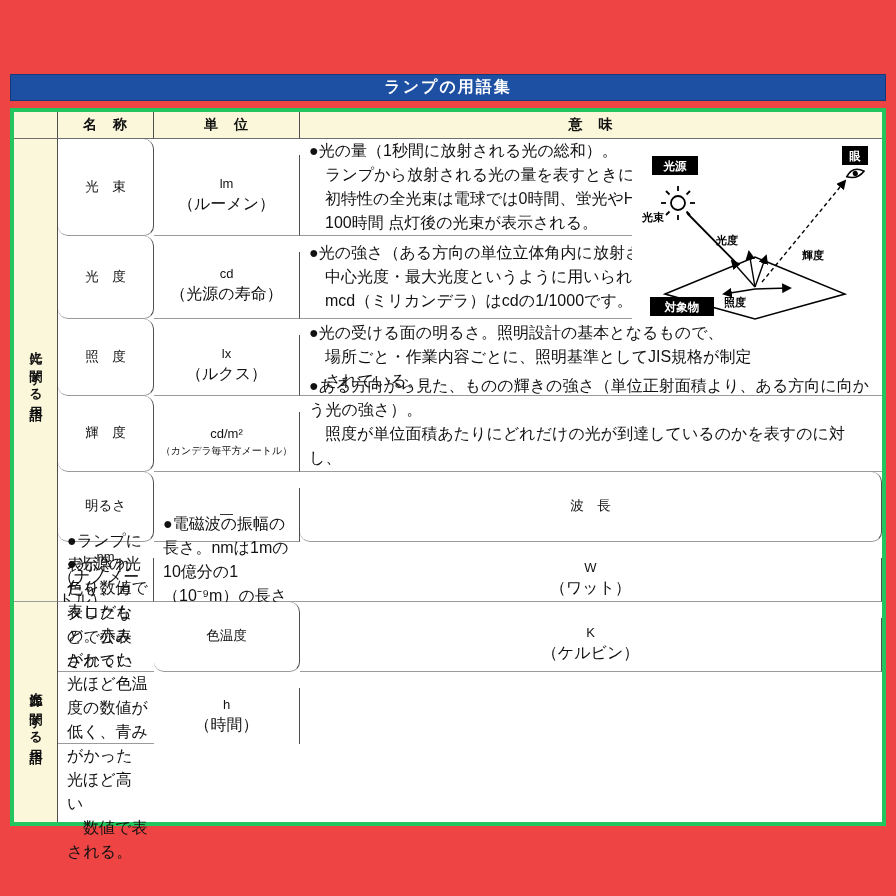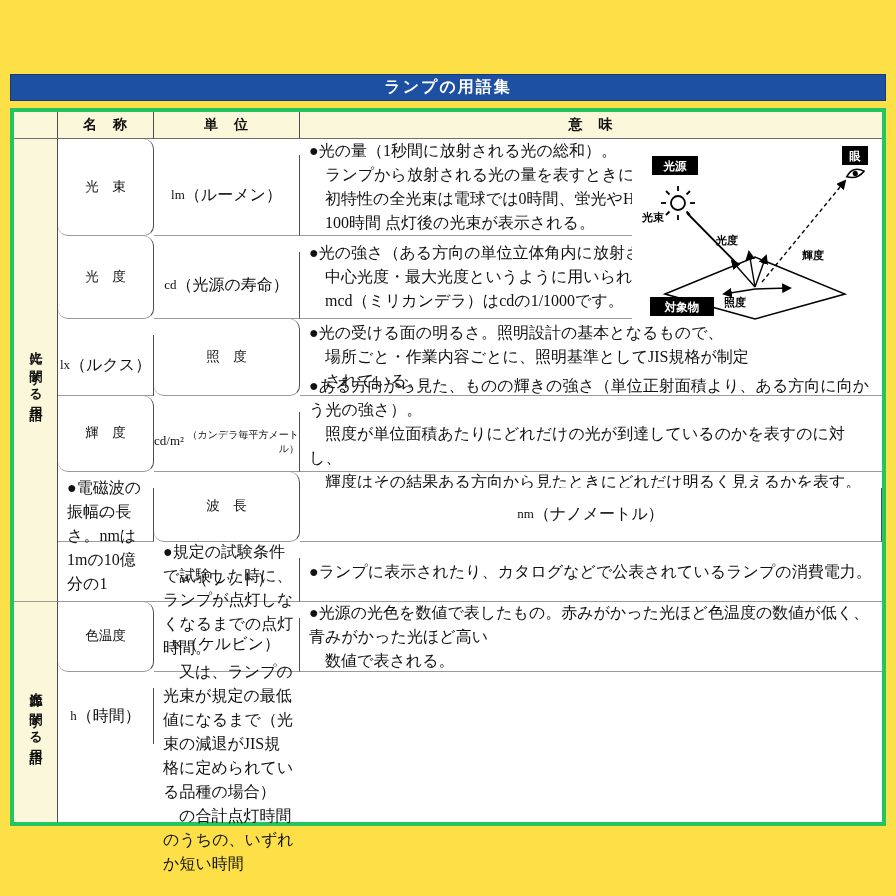--- a/index.html
+++ b/index.html
@@ -1,36 +1,36 @@
 <!DOCTYPE html>
 <html><head>
 <meta charset="utf-8">
 <style>
   html,body{margin:0;padding:0;background:#fff;}
-  .page{position:relative;width:896px;height:896px;background:#fde047;overflow:hidden;
-        font-family:Liberation Serif, serif;color:#111;}
+  .page{position:relative;width:896px;height:896px;background:#ef4444;overflow:hidden;
+        font-family:Liberation Sans, sans-serif;color:#111;}
   .title-bar{position:absolute;left:10px;top:74px;width:876px;height:27px;
         background:#1d50a2;border:1px solid #143a78;box-sizing:border-box;
         display:flex;align-items:center;justify-content:center;}
   .title-bar span{color:#fff;font-weight:bold;font-size:16px;letter-spacing:2px;}
   .glossary{position:absolute;left:10px;top:108px;width:876px;
         display:grid;grid-template-columns:44px 96px 146px 1fr;
         grid-template-rows:27px 97px 83px 77px 76px 70px 60px 70px 72px 78px;
         border:4px solid #22c55e;box-sizing:border-box;background:#fff;}
   .cell{box-sizing:border-box;border-right:1.5px solid #4f4f4f;border-bottom:1px solid #9b9b9b;
         display:flex;align-items:center;justify-content:center;background:#fff;}
   .cell.last-col{border-right:none;}
   .cell.last-row{border-bottom:none;}
   .hdr{background:#faf7da;font-weight:bold;font-size:14px;letter-spacing:1px;border-bottom:1px solid #6f6f6f;}
   .cat{background:#faf7da;writing-mode:vertical-rl;text-orientation:upright;
         font-size:13px;font-weight:600;letter-spacing:2px;justify-content:center;}
   .cat-a{grid-row:2/8;}
   .cat-b{grid-row:8/11;border-bottom:none;}
   .name{font-size:13.5px;white-space:pre-line;text-align:center;line-height:1.35;border-radius:10px;}
-  .unit{flex-direction:row;line-height:1.4;margin-top:16px;}
+  .unit{flex-direction:column;line-height:1.4;margin-top:16px;}
   .unit .sym{font-size:13px;}
   .unit .read{font-size:16px;}
   .unit .read.sm{font-size:10px;text-align:right;}
   .meaning{justify-content:flex-start;text-align:left;
         font-size:16px;line-height:1.5;white-space:pre-wrap;
         padding:4px 6px 4px 9px;}
   .diagram{position:absolute;left:632px;top:139px;width:250px;height:184px;background:#fff;z-index:3;}
   .diagram svg{display:block;}
   .dg-label{font-size:11.5px;font-weight:bold;fill:#fff;}
   .dg-text{font-size:11px;font-weight:600;fill:#000;}
@@ -66,38 +66,39 @@
 
     <div class="cell name">光　度</div>
     <div class="cell unit">
       <span class="sym">cd</span>
       <span class="read">（光源の寿命）</span>
     </div>
     <div class="cell meaning last-col">●光の強さ（ある方向の単位立体角内に放射される光の量）。
 　中心光度・最大光度というように用いられる。
 　mcd（ミリカンデラ）はcdの1/1000です。</div>
 
+    <div class="cell name">照　度</div>
     <div class="cell unit">
       <span class="sym">lx</span>
       <span class="read">（ルクス）</span>
     </div>
-    <div class="cell name">照　度</div>
     <div class="cell meaning last-col">●光の受ける面の明るさ。照明設計の基本となるもので、
 　場所ごと・作業内容ごとに、照明基準としてJIS規格が制定
 　されている。</div>
 
     <div class="cell name">輝　度</div>
     <div class="cell unit">
       <span class="sym">cd/m²</span>
       <span class="read sm">（カンデラ毎平方メートル）</span>
     </div>
     <div class="cell meaning last-col">●ある方向から見た、ものの輝きの強さ（単位正射面積より、ある方向に向かう光の強さ）。
 　照度が単位面積あたりにどれだけの光が到達しているのかを表すのに対し、
 　輝度はその結果ある方向から見たときにどれだけ明るく見えるかを表す。</div>
 
+    <div class="cell name">明るさ</div>
     <div class="cell unit">
       <span class="sym">—</span>
       <span class="read"></span>
     </div>
 
     <div class="cell name">波　長</div>
     <div class="cell unit">
       <span class="sym">nm</span>
       <span class="read">（ナノメートル）</span>
     </div>
@@ -114,23 +115,20 @@
       <span class="sym">K</span>
       <span class="read">（ケルビン）</span>
     </div>
     <div class="cell meaning last-col">●光源の光色を数値で表したもの。赤みがかった光ほど色温度の数値が低く、青みがかった光ほど高い
 　数値で表される。</div>
 
     <div class="cell unit last-row">
       <span class="sym">h</span>
       <span class="read">（時間）</span>
     </div>
-    <div class="cell meaning last-col last-row">●規定の試験条件で試験した時に、ランプが点灯しなくなるまでの点灯時間。
-　又は、ランプの光束が規定の最低値になるまで（光束の減退がJIS規格に定められている品種の場合）
-　の合計点灯時間のうちの、いずれか短い時間</div>
   </div>
 
   <div class="diagram">
     <svg width="250" height="184" viewBox="0 0 250 184" xmlns="http://www.w3.org/2000/svg">
       <defs>
         <marker id="ah" viewBox="0 0 10 10" refX="8" refY="5" markerWidth="7" markerHeight="7" orient="auto-start-reverse">
           <path d="M0,0 L10,5 L0,10 z" fill="#000"></path>
         </marker>
       </defs>
 

